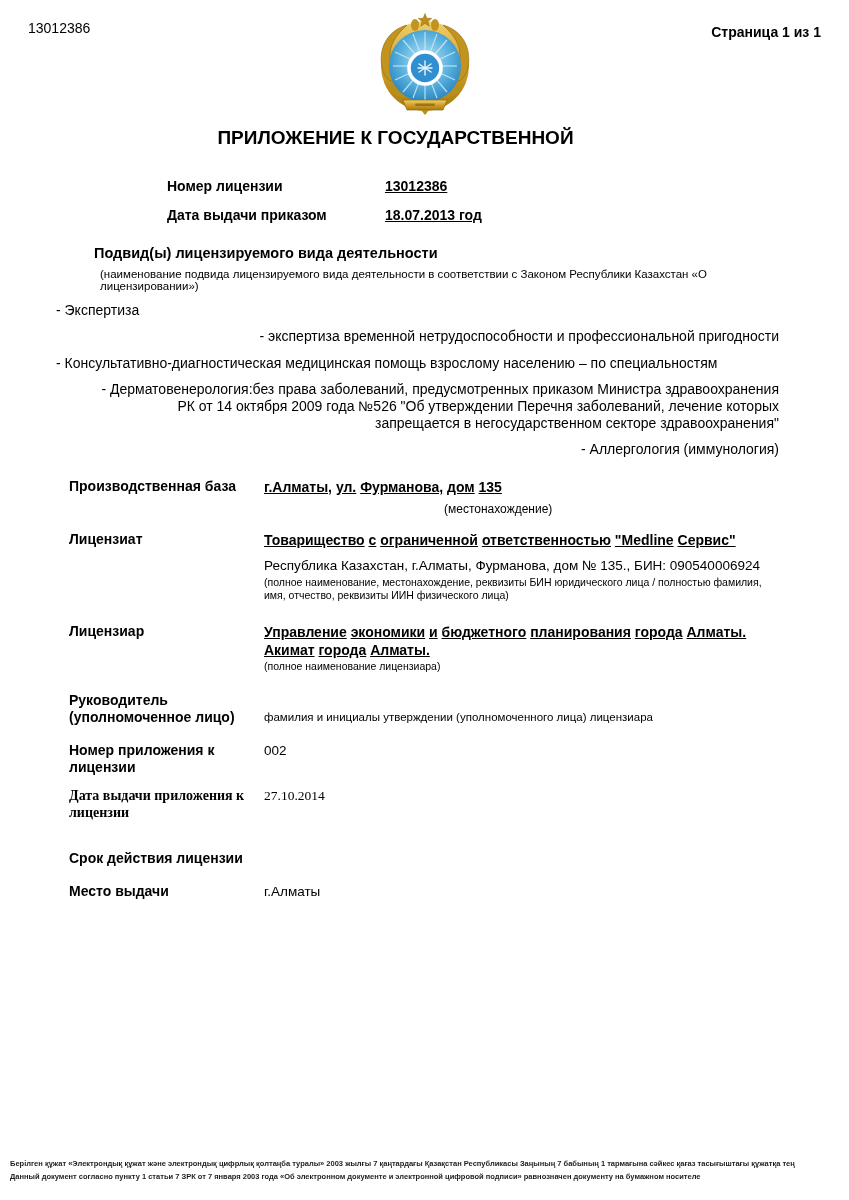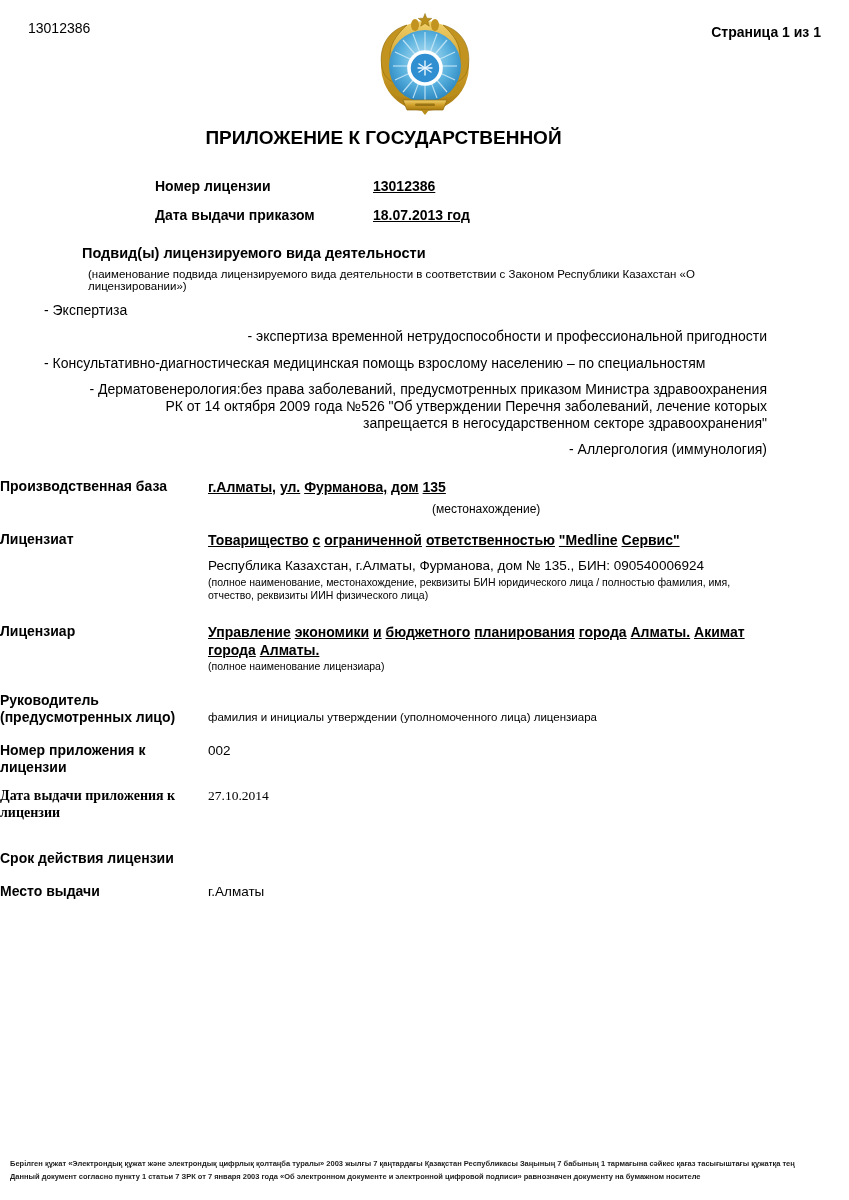--- a/index.html
+++ b/index.html
@@ -9,39 +9,39 @@
     font-family:"Liberation Sans","DejaVu Sans",sans-serif;
     color:#000; overflow:hidden;
   }
   .page-header { position:absolute; top:20px; left:28px; right:28px; height:20px; }
   .doc-number { position:absolute; left:0; top:0; font-size:14px; }
   .page-indicator { position:absolute; right:0; top:4px; font-size:14px; font-weight:bold; }
 
   .emblem-wrap { position:absolute; top:12px; left:0; right:0; text-align:center; height:106px; }
   .emblem-wrap svg { display:inline-block; }
 
-  .content { position:absolute; top:126px; left:0; width:767px; }
+  .content { position:absolute; top:126px; left:12px; width:767px; }
 
   .doc-title { text-align:center; font-weight:bold; font-size:19px; line-height:24px; }
 
   .license-block { margin-top:28px; margin-left:155px; }
   .license-row { display:flex; margin-top:13px; align-items:baseline; }
   .license-row .lbl { width:218px; font-weight:bold; font-size:14px; }
   .license-row .val { font-weight:bold; font-size:14px; text-decoration:underline; }
 
   .subtypes-heading { margin-top:22px; margin-left:82px; font-weight:bold; font-size:14.5px; }
   .subtypes-subheading { margin-top:7px; margin-left:88px; font-size:11.5px; }
 
   .subtype-list { margin-top:5px; }
   .subtype-item { font-size:14px; line-height:17px; }
   .subtype-item.lvl1 { margin-left:44px; margin-top:10px; }
   .subtype-item.lvl2 { margin-left:80px; margin-top:9px; padding-left:13px; text-indent:-13px; max-width:700px;text-align:right; }
 
   .fields { margin-top:20px; }
-  .field-row { display:flex; align-items:flex-start;gap:13px; }
+  .field-row { display:flex; margin-left:57px; align-items:flex-start; }
   .field-row .flabel { width:195px; font-weight:bold; font-size:14px; line-height:17px; flex-shrink:0; }
   .field-row .fvalue { width:565px; font-size:13.5px; line-height:18px; }
   .fvalue.bold-u { font-weight:bold; font-size:14px; }
   .fvalue .uw { text-decoration:underline; }
   .caption-row { margin-left:252px; font-size:12px; }
   .caption-center { padding-left:180px; margin-top:6px; }
   .detail-line { margin-top:8px; font-size:13.5px; }
   .small-caption { font-size:10.5px; line-height:13px; max-width:545px; }
   .cap-tight { margin-top:1px; }
   .fvalue.plain { font-size:13.5px; }
@@ -179,21 +179,21 @@
 
     <div class="field-row row-licensor">
       <div class="flabel">Лицензиар</div>
       <div class="fvalue">
         <div class="bold-u fvalue" style="width:auto;"><span class="uw">Управление</span> <span class="uw">экономики</span> <span class="uw">и</span> <span class="uw">бюджетного</span> <span class="uw">планирования</span> <span class="uw">города</span> <span class="uw">Алматы.</span> <span class="uw">Акимат</span> <span class="uw">города</span> <span class="uw">Алматы.</span></div>
         <div class="small-caption cap-tight">(полное наименование лицензиара)</div>
       </div>
     </div>
 
     <div class="field-row row-head">
-      <div class="flabel">Руководитель (предусмотренных лицо)</div>
+      <div class="flabel">Руководитель (уполномоченное лицо)</div>
       <div class="fvalue pad-top">фамилия и инициалы утверждении (уполномоченного лица) лицензиара</div>
     </div>
 
     <div class="field-row row-appnum">
       <div class="flabel">Номер приложения к лицензии</div>
       <div class="fvalue plain">002</div>
     </div>
 
     <div class="field-row row-appdate">
       <div class="flabel">Дата выдачи приложения к лицензии</div>

